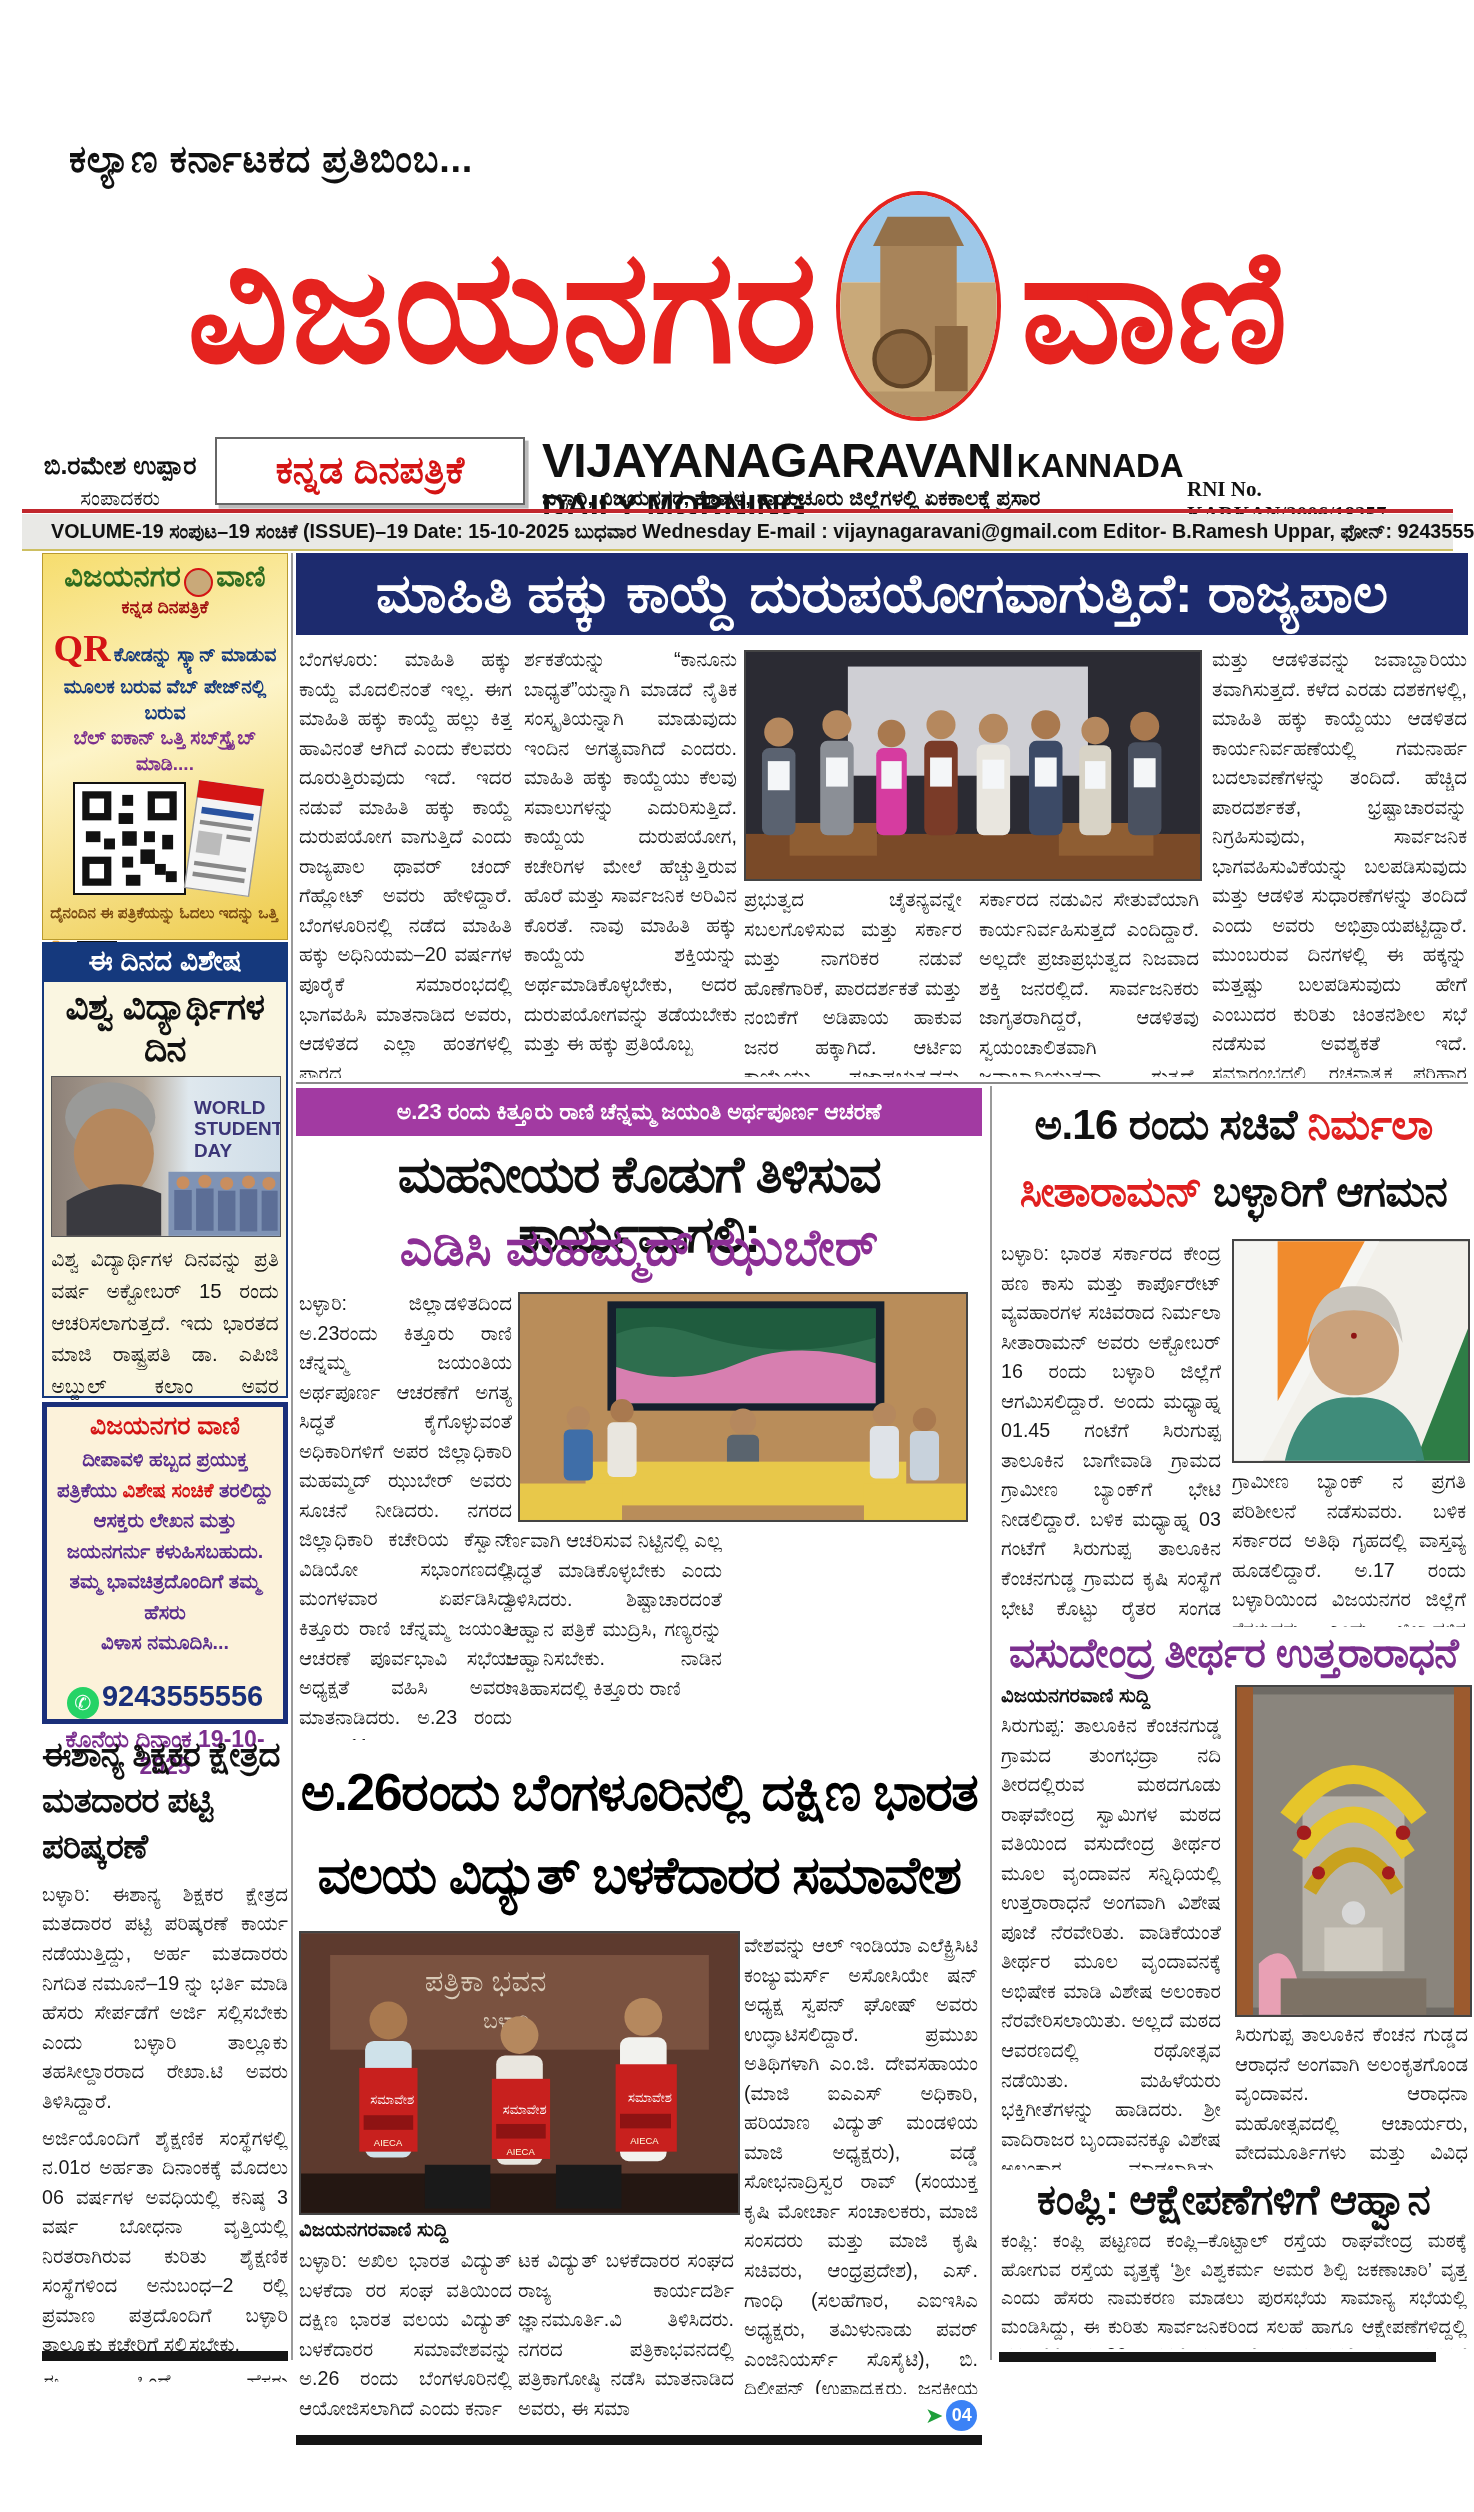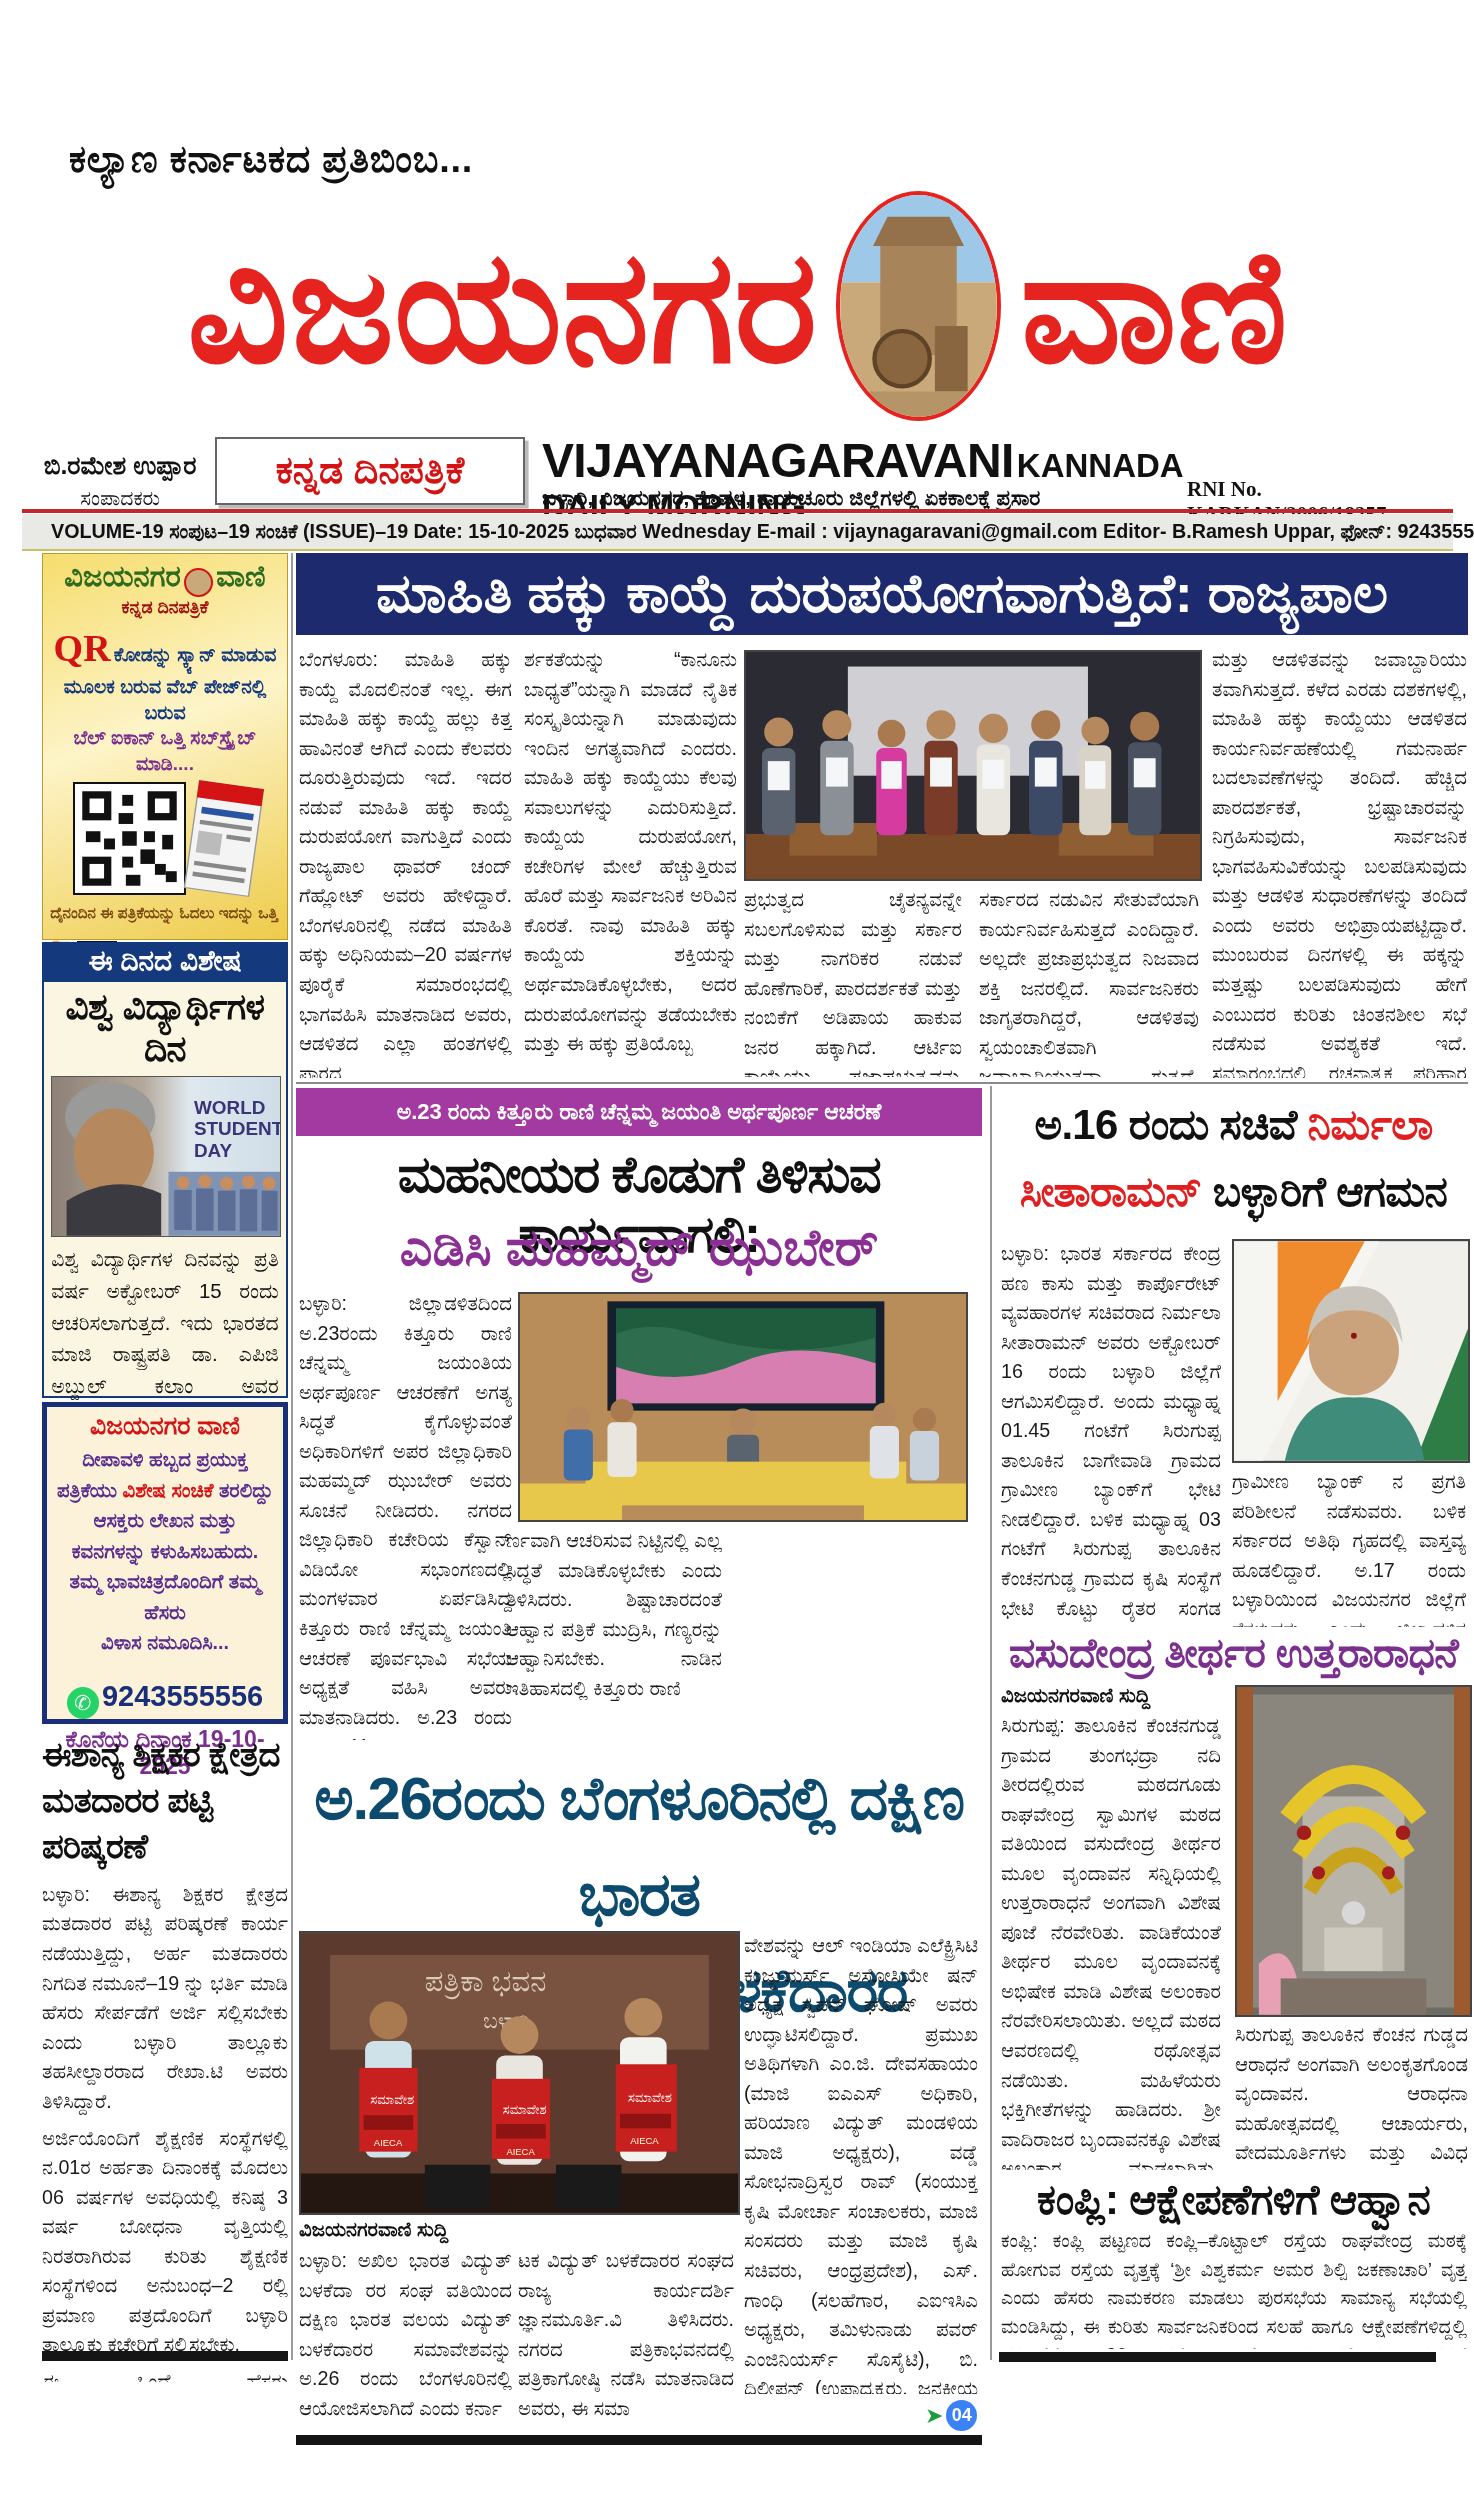--- a/index.html
+++ b/index.html
@@ -149,21 +149,21 @@
   </div>
 
   <div class="abs" style="left:42px;top:1402px;width:246px;height:322px;background:#fcf2da;border:5.8px solid #1a2f7a;box-sizing:border-box;padding:4.4px 5.8px;text-align:center;">
     <div style="font-size:25px;font-weight:bold;color:#d41414;">ವಿಜಯನಗರ ವಾಣಿ</div>
     <div style="font-size:19.7px;font-weight:bold;color:#5a2d8e;line-height:1.55;margin-top:2.9px;">
       <div>ದೀಪಾವಳಿ ಹಬ್ಬದ ಪ್ರಯುಕ್ತ</div>
       <div>
         <span>ಪತ್ರಿಕೆಯು </span><span style="color:#d41414;">ವಿಶೇಷ ಸಂಚಿಕೆ</span><span> ತರಲಿದ್ದು</span>
       </div>
       <div>ಆಸಕ್ತರು ಲೇಖನ ಮತ್ತು</div>
-      <div>ಕವನಗಳನ್ನು ಕಳುಹಿಸಬಹುದು.</div>
+      <div>ಜಯನಗರ್ನು ಕಳುಹಿಸಬಹುದು.</div>
       <div>ತಮ್ಮ ಭಾವಚಿತ್ರದೊಂದಿಗೆ ತಮ್ಮ ಹೆಸರು</div>
       <div>ವಿಳಾಸ ನಮೂದಿಸಿ...</div>
     </div>
     <div style="margin-top:22px;">
       <span class="icon-circle" style="width:32px;height:32px;background:#25d366;font-size:20.4px;vertical-align:middle;">✆</span>
       <span style="font-size:29px;font-weight:bold;color:#1a2f7a;">9243555556</span>
     </div>
     <div style="font-size:23px;font-weight:bold;color:#7b2f8e;margin-top:7.3px;">ಕೊನೆಯ ದಿನಾಂಕ 19-10-2025</div>
   </div>
 
@@ -255,21 +255,21 @@
       <circle cx="140" cy="160" r="16" fill="#a9794f"></circle>
         <rect x="120" y="176" width="40" height="75" rx="8" fill="#e9e6df"></rect>
       <circle cx="500" cy="165" r="16" fill="#b5885e"></circle>
         <rect x="480" y="181" width="40" height="72" rx="8" fill="#dfe3e8"></rect>
       <circle cx="555" cy="172" r="16" fill="#a9794f"></circle>
         <rect x="535" y="188" width="40" height="68" rx="8" fill="#c8d2dc"></rect>
     </svg>
   </div>
   <div class="abs jus body-txt" style="left:506px;top:1526px;width:216px;height:214px;">ರ್ಣವಾಗಿ ಆಚರಿಸುವ ನಿಟ್ಟಿನಲ್ಲಿ ಎಲ್ಲ ಸಿದ್ಧತೆ ಮಾಡಿಕೊಳ್ಳಬೇಕು ಎಂದು ತಿಳಿಸಿದರು. ಶಿಷ್ಟಾಚಾರದಂತೆ ಆಹ್ವಾನ ಪತ್ರಿಕೆ ಮುದ್ರಿಸಿ, ಗಣ್ಯರನ್ನು ಆಹ್ವಾನಿಸಬೇಕು. ನಾಡಿನ ಇತಿಹಾಸದಲ್ಲಿ ಕಿತ್ತೂರು ರಾಣಿ</div>
 
-  <div class="abs center" style="left:296px;top:1751px;width:686px;font-size:60px;font-weight:bold;color:#0c4a6e;line-height:1.6;letter-spacing:-1.5px;">
+  <div class="abs center" style="left:296px;top:1751px;width:686px;font-size:52px;font-weight:bold;color:#000000;line-height:1.6;letter-spacing:-1.5px;">
     <div>ಅ.26ರಂದು ಬೆಂಗಳೂರಿನಲ್ಲಿ ದಕ್ಷಿಣ ಭಾರತ</div>
     <div>ವಲಯ ವಿದ್ಯುತ್ ಬಳಕೆದಾರರ ಸಮಾವೇಶ</div>
   </div>
 
   <div class="abs photo-frame" style="left:299px;top:1931px;width:437px;height:280px;">
     <svg width="437" height="280" viewBox="0 0 600 384">
       <rect width="600" height="384" fill="#5d3a2e"></rect>
       <rect x="40" y="30" width="520" height="130" fill="#7a5240"></rect>
       <text x="170" y="80" font-size="40" fill="#d9cbb8" font-family="sans-serif">ಪತ್ರಿಕಾ ಭವನ</text>
       <text x="250" y="130" font-size="30" fill="#d9cbb8" font-family="sans-serif">ಬಳ್ಳಾರಿ</text>

